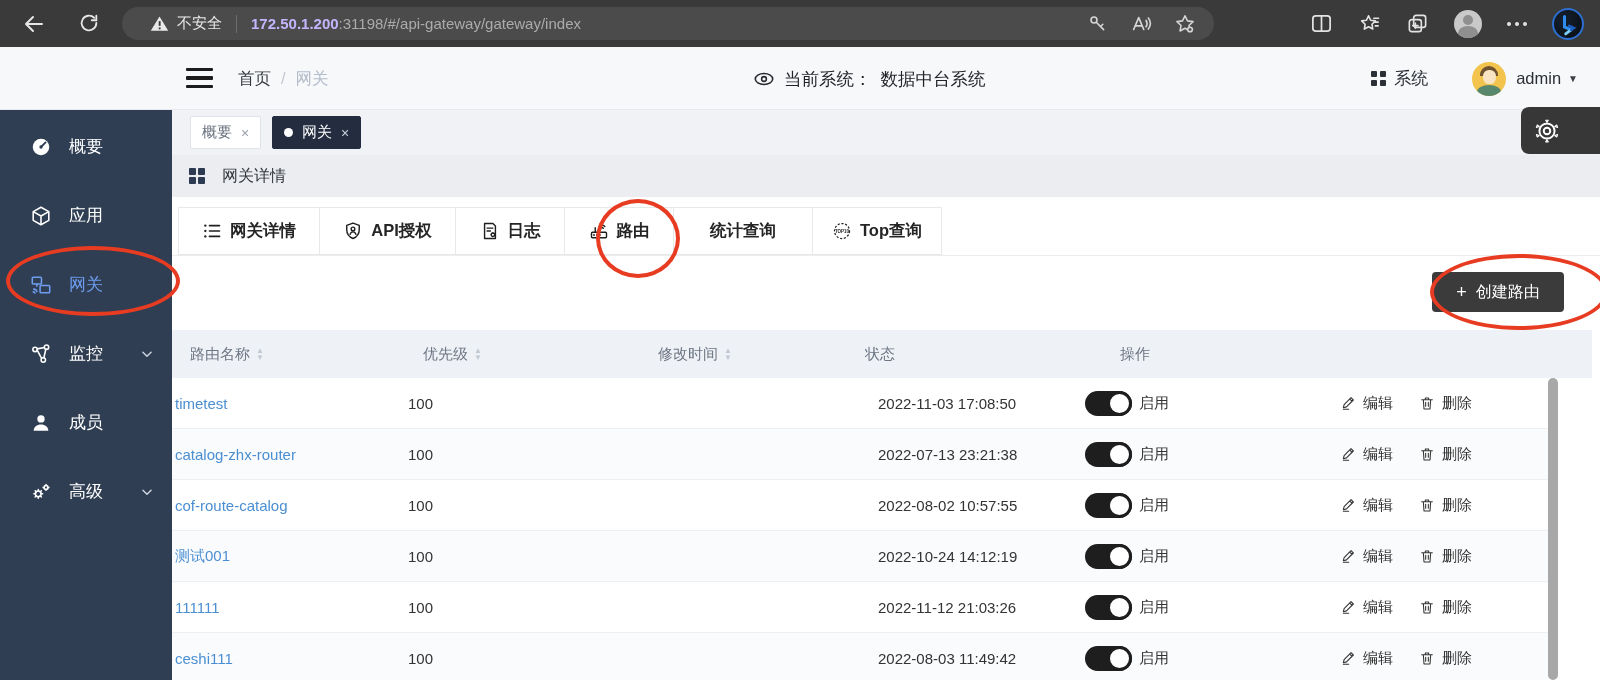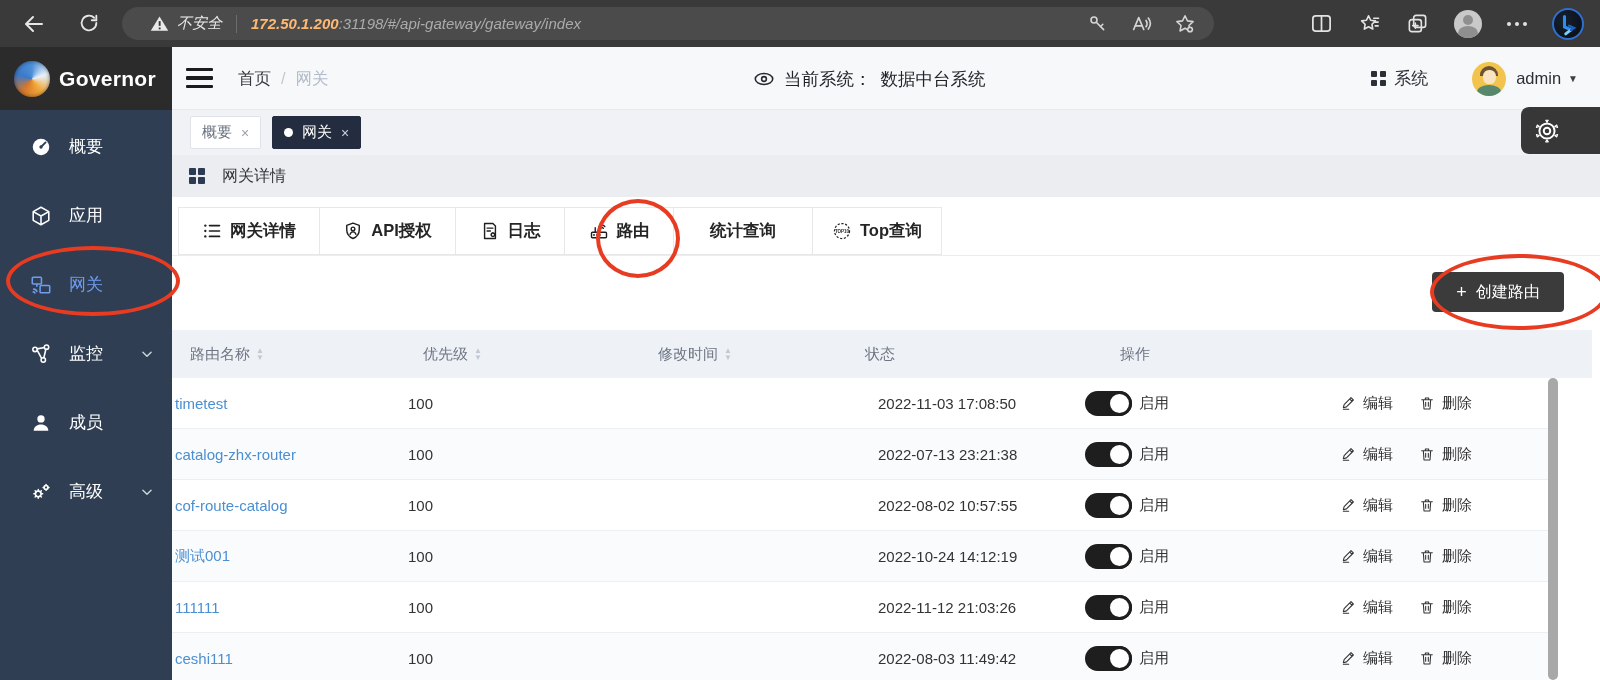--- a/index.html
+++ b/index.html
@@ -5,25 +5,25 @@
   * { margin:0; padding:0; box-sizing:border-box; }
   html,body { width:1600px; height:680px; overflow:hidden; }
   body { position:relative; font-family:"Liberation Sans", sans-serif; background:#fff; }
   svg { display:block; }
 
   
   .browser-bar { position:absolute; left:0; top:0; width:1600px; height:47px; background:#3a3a3a; }
   .nav-btn { position:absolute; top:12px; width:24px; height:24px; color:#e6e6e6; }
   .back-btn { left:22px; }
   .refresh-btn { left:78px; }
-  .url-pill { position:absolute; left:122px; top:7px; width:1092px; height:33px; border-radius:17px; background:#4b4b4b; display:flex; align-items:center; padding:0 14px;font-style:italic; }
+  .url-pill { position:absolute; left:122px; top:7px; width:1092px; height:33px; border-radius:17px; background:#4b4b4b; display:flex; align-items:center; padding:0 14px; }
   .warn-ic { margin-left:14px; }
   .security-text { color:#e9e9e9; font-size:15px; margin-left:8px; }
   .url-divider { width:1px; height:18px; background:#6d6d6d; margin:0 14px; }
-  .url-host { color:#fdba74; font-size:15px; font-weight:bold; }
+  .url-host { color:#c4b5fd; font-size:15px; font-weight:bold; }
   .url-path { color:#ababab; font-size:15px; }
   .pill-icons { position:absolute; right:18px; top:0; height:33px; display:flex; align-items:center; gap:22px; color:#d6d6d6; }
   .toolbar-icons { position:absolute; right:16px; top:0; height:47px; display:flex; align-items:center; gap:25px; color:#e3e3e3; }
   .tb-avatar { width:28px; height:28px; border-radius:50%; background:#c9c9c9; position:relative; overflow:hidden; }
   .tb-avatar .head { position:absolute; left:9px; top:5px; width:10px; height:10px; border-radius:50%; background:#8f8f8f; }
   .tb-avatar .body { position:absolute; left:4px; top:16px; width:20px; height:14px; border-radius:50%; background:#8f8f8f; }
   .dots { display:flex; gap:4px; }
   .dots i { width:4px; height:4px; border-radius:50%; background:#e3e3e3; }
   .bing-ic { width:32px; height:32px; border-radius:50%; background:radial-gradient(circle at 35% 35%, #15202e, #090d12); border:2px solid #2e6fd0; position:relative; }
 
@@ -201,24 +201,20 @@
       <svg viewBox="0 0 24 24" width="28" height="28" style="position:absolute;left:0;top:0" fill="none" stroke-linecap="round">
           <path d="M9 5.5v9l5.5 2.5" stroke="#2f8ded" stroke-width="2.6"></path>
           <path d="M14.5 17 10 20.5" stroke="#7bd0f5" stroke-width="2.4"></path>
           <path d="M14.5 17l2.5-1.6-4-1.8" stroke="#1b5fc4" stroke-width="2.2"></path>
         </svg>
     </span>
   </div>
 </div>
 
 <div class="app-header">
-  <div class="logo-block">
-    <span class="logo-orb"></span>
-    <span class="brand">Governor</span>
-  </div>
   <div class="hamburger">
       <i></i>
       <i></i>
       <i></i>
     </div>
   <div class="breadcrumb">
     <span class="crumb-home">首页</span>
     <span class="crumb-sep">/</span>
     <span class="crumb-cur">网关</span>
   </div>

